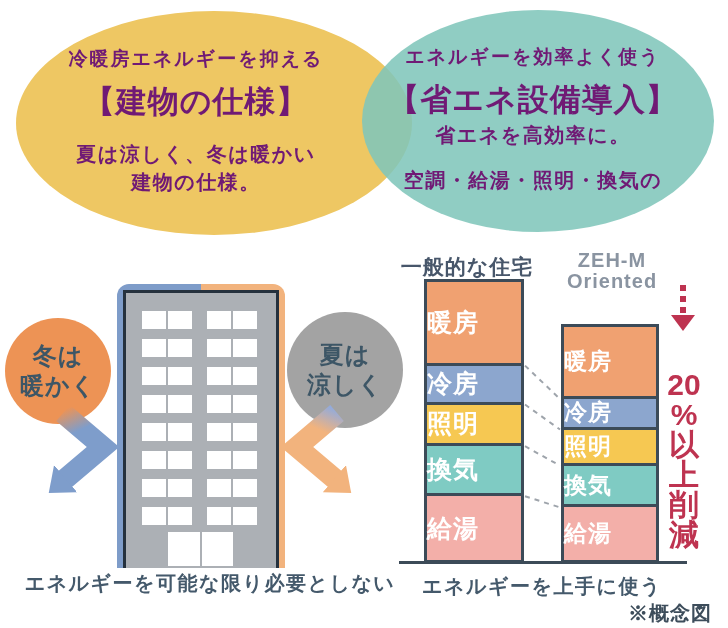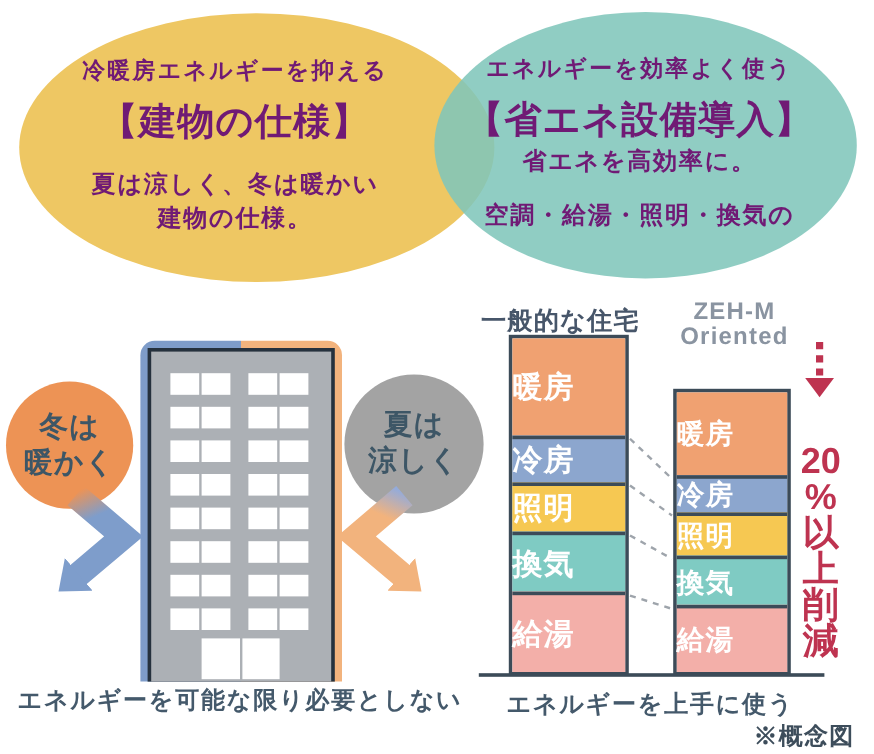--- a/index.html
+++ b/index.html
@@ -33,21 +33,21 @@
   .door-panel{flex:1;background:#ffffff;}
   
   .circle{position:absolute;border-radius:50%;display:flex;flex-direction:column;
     align-items:center;justify-content:center;color:#3D5666;font-weight:bold;
     font-size:24px;line-height:1.25;letter-spacing:1px;}
   .circle-winter{left:5px;top:318px;width:106px;height:106px;background:#ED9355;}
   .circle-summer{left:287px;top:312px;width:116px;height:116px;background:#a3a3a3;}
   .arrow-layer{position:absolute;left:0;top:0;width:728px;height:628px;pointer-events:none;}
   
   .caption{position:absolute;font-weight:bold;color:#44596B;text-align:center;letter-spacing:1.5px;}
-  .caption-left{left:0;top:570px;width:400px;font-size:20px;}
+  .caption-left{left:0;top:570px;width:400px;font-size:20px;padding-left:10px;}
   .caption-right{left:406px;top:573px;width:272px;font-size:20px;}
   .note{position:absolute;left:500px;top:600px;width:212px;text-align:right;
     font-family:"Liberation Serif","DejaVu Serif",serif;font-weight:bold;
     font-size:20px;color:#3D4D5B;letter-spacing:1px;}
   
   .chart-left-title{position:absolute;left:396px;top:253px;width:142px;text-align:center;
     font-size:21px;font-weight:bold;color:#47566A;letter-spacing:1px;}
   .chart-right-title{position:absolute;left:558px;top:250px;width:108px;text-align:center;
     font-size:20px;font-weight:bold;color:#8A94A1;letter-spacing:1px;line-height:1.05;}
   .bar{position:absolute;bottom:65px;display:flex;flex-direction:column;

